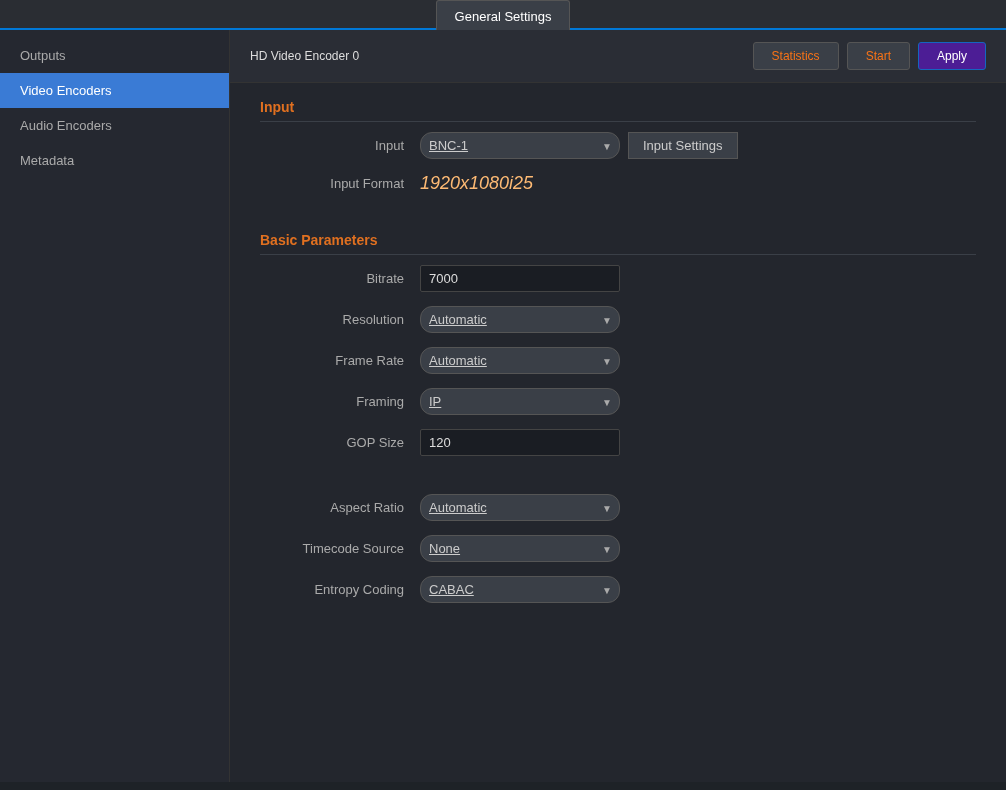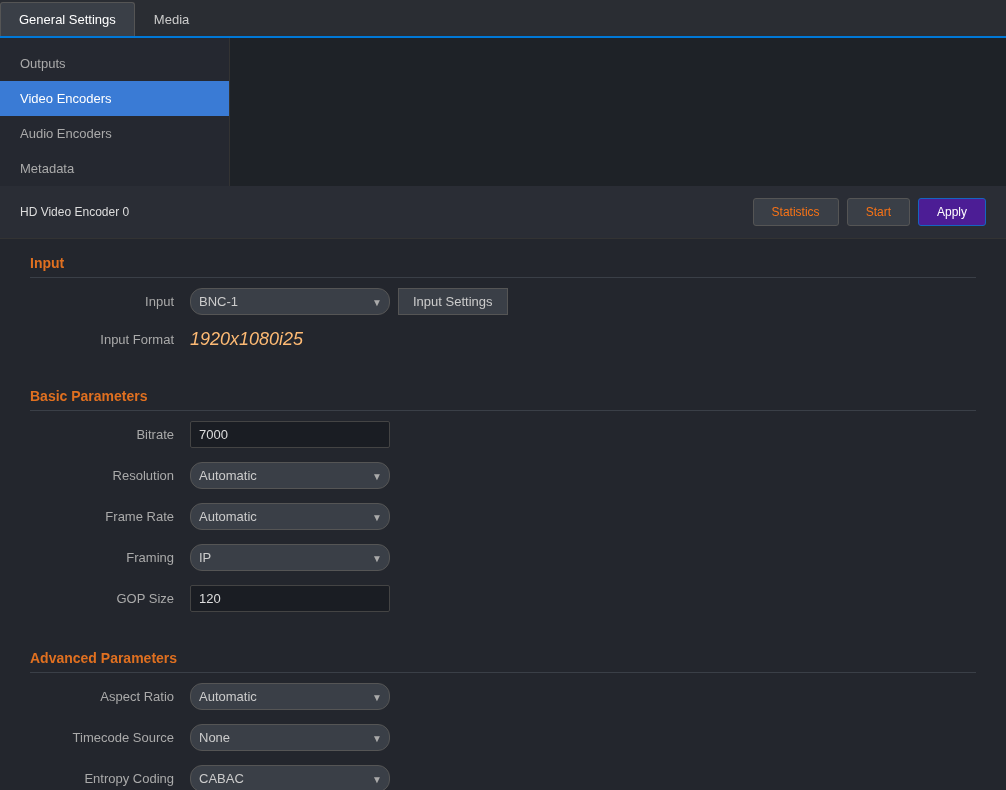--- a/index.html
+++ b/index.html
@@ -11,22 +11,23 @@
       width: 1006px;
       height: 790px;
       overflow: hidden;
     }
 
     
     .top-tabs {
       display: flex;
       background: #2a2d33;
       border-bottom: 2px solid #0078d7;
-      height: 38px;
-      align-items: flex-end;
+      height: 30px;
+      align-items: center;
+      flex-direction: column;
     }
     .top-tab {
       padding: 8px 18px;
       cursor: pointer;
       color: #ccc;
       font-size: 13px;
       border: 1px solid transparent;
       border-bottom: none;
       border-radius: 3px 3px 0 0;
       background: transparent;
@@ -38,21 +39,20 @@
       background: #3a3f47;
       color: #fff;
       border-color: #555;
       border-bottom: none;
     }
 
     
     .main-layout {
       display: flex;
       height: calc(790px - 38px);
-      flex-direction: column;
     }
 
     
     .sidebar {
       width: 230px;
       background: #252830;
       border-right: 1px solid #333;
       padding-top: 8px;
     }
     .sidebar-item {
@@ -152,20 +152,21 @@
     select {
       appearance: none;
       background: #3a3f47;
       border: 1px solid #555;
       color: #ccc;
       padding: 5px 30px 5px 8px;
       border-radius: 12px;
       width: 100%;
       font-size: 13px;
       cursor: pointer;
+      text-decoration: underline;
     }
     .select-arrow {
       position: absolute;
       right: 8px;
       top: 50%;
       transform: translateY(-50%);
       pointer-events: none;
       color: #aaa;
       font-size: 10px;
     }
@@ -307,21 +308,20 @@
 
       <div class="form-row">
         <div class="form-label">GOP Size</div>
         <div class="form-control">
           <input type="text" value="120" style="">
         </div>
       </div>
     </div>
 
     <div class="section">
-      <div class="section-title">Advanced Parameters</div>
 
       <div class="form-row">
         <div class="form-label">Aspect Ratio</div>
         <div class="form-control">
           <div class="select-wrapper">
             <select>
               <option>Automatic</option>
               <option>4:3</option>
               <option>16:9</option>
             </select>

